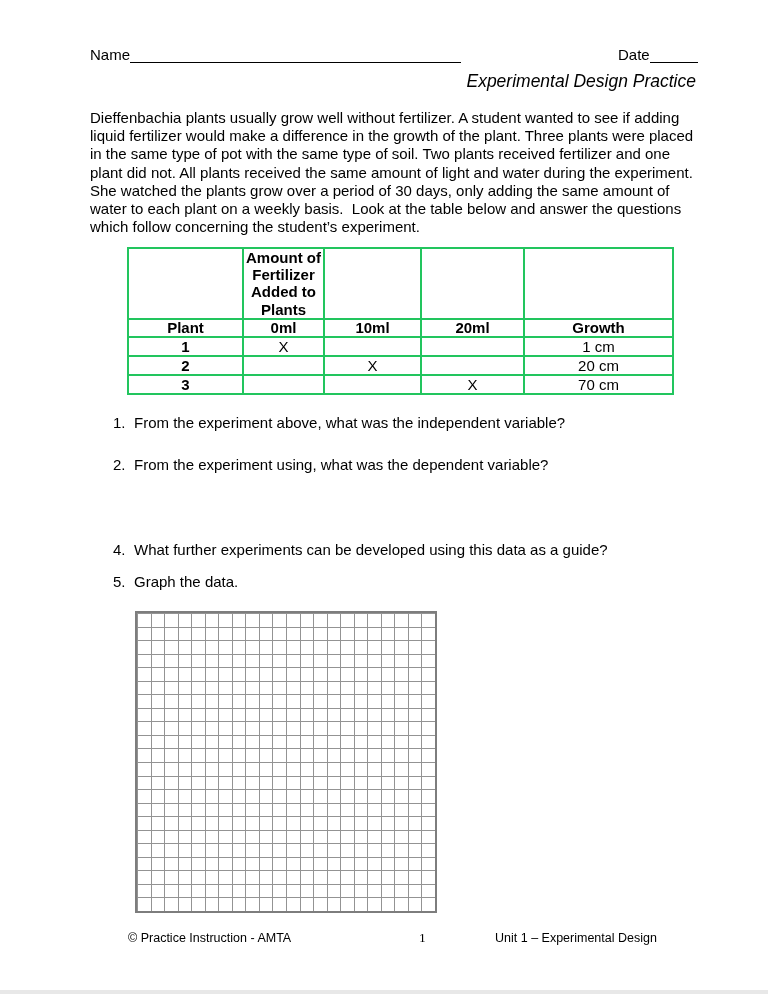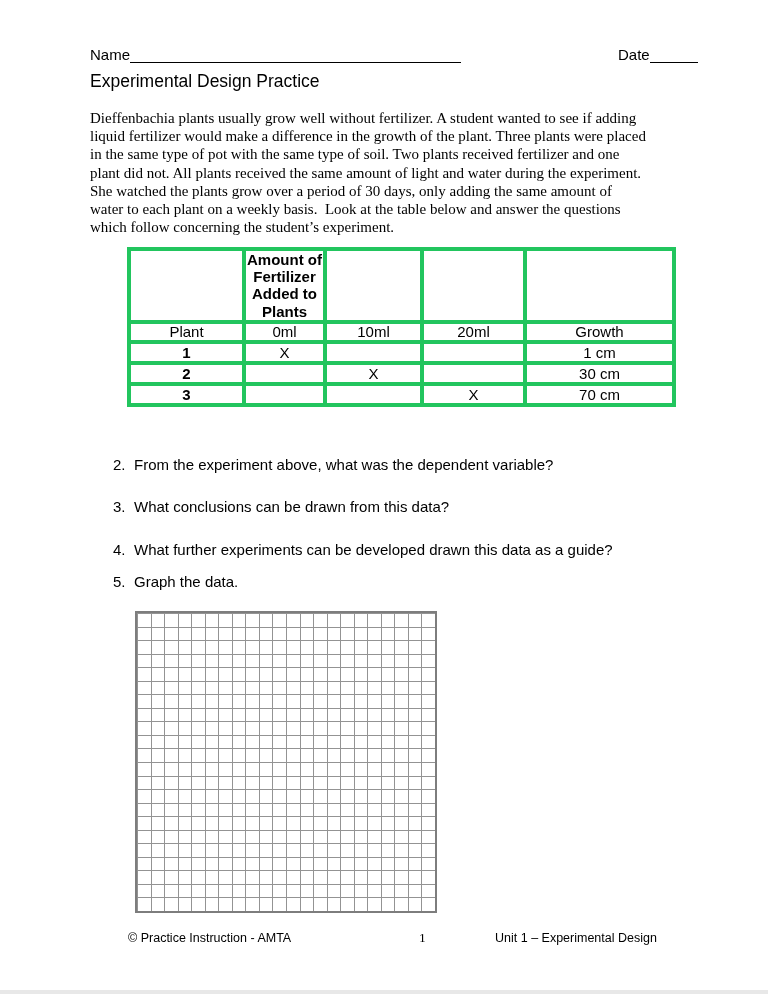--- a/index.html
+++ b/index.html
@@ -10,38 +10,38 @@
     overflow:hidden;
   }
   .name-row { position:absolute; left:90px; top:46px; font-size:15px; white-space:nowrap; }
   .date-row { position:absolute; left:618px; top:46px; font-size:15px; white-space:nowrap; }
   .blank-line { display:inline-block; border-bottom:1.4px solid #000; vertical-align:-3px; }
   .blank-name { width:331px; }
   .blank-date { width:48px; }
 
   .doc-title {
     position:absolute; left:90px; top:71px; width:606px;
-    text-align:left; font-size:17.5px;
+    text-align:right; font-size:17.5px;font-style:italic;
   }
 
   .intro {
     position:absolute; left:90px; top:109px; width:652px;
-    font-size:15px; line-height:18.2px; white-space:pre-wrap;font-family:Liberation Serif, serif;
+    font-size:15px; line-height:18.2px; white-space:pre-wrap;
   }
 
   table.data-table {
     position:absolute; left:127px; top:247px;
     border-collapse:collapse; table-layout:fixed;
     font-size:15px;
   }
   table.data-table td {
-    border:4px solid #22c55e; text-align:center; padding:0; overflow:hidden;
+    border:2px solid #22c55e; text-align:center; padding:0; overflow:hidden;
   }
   td.fert-head { font-weight:bold; white-space:pre-line; line-height:17.2px; vertical-align:middle; }
-  tr.col-head td { font-weight:normal; height:16px; line-height:16px; }
+  tr.col-head td { font-weight:bold; height:16px; line-height:16px; }
   tr.data-row td { height:17px; line-height:17px; }
   td.plant-num { font-weight:bold; }
   tr.span-head td { height:67px; }
 
   .question { position:absolute; left:113px; font-size:15px; line-height:18px; white-space:nowrap; }
   .qnum { display:inline-block; width:21px; }
 
   .graph-grid {
     position:absolute; left:135px; top:611px; width:302px; height:302px;
     box-sizing:border-box; border:2px solid #7d7d7d;
@@ -107,40 +107,40 @@
         <td>X</td>
         <td></td>
         <td></td>
         <td>1 cm</td>
       </tr>
       <tr class="data-row">
         <td class="plant-num">2</td>
         <td></td>
         <td>X</td>
         <td></td>
-        <td>30 cm</td>
+        <td>20 cm</td>
       </tr>
       <tr class="data-row">
         <td class="plant-num">3</td>
         <td></td>
         <td></td>
         <td>X</td>
         <td>70 cm</td>
       </tr>
     </tbody>
   </table>
 
+  <div class="question" style="top:414px">
+    <span class="qnum">1.</span><span>From the experiment above, what was the independent variable?</span>
+  </div>
   <div class="question" style="top:456px">
-    <span class="qnum">2.</span><span>From the experiment above, what was the dependent variable?</span>
-  </div>
-  <div class="question" style="top:498px">
-    <span class="qnum">3.</span><span>What conclusions can be drawn from this data?</span>
+    <span class="qnum">2.</span><span>From the experiment using, what was the dependent variable?</span>
   </div>
   <div class="question" style="top:541px">
-    <span class="qnum">4.</span><span>What further experiments can be developed drawn this data as a guide?</span>
+    <span class="qnum">4.</span><span>What further experiments can be developed using this data as a guide?</span>
   </div>
   <div class="question" style="top:573px">
     <span class="qnum">5.</span><span>Graph the data.</span>
   </div>
 
   <div class="graph-grid"></div>
 
   <div class="footer-left">© Practice Instruction - AMTA</div>
   <div class="footer-page">1</div>
   <div class="footer-right">Unit 1 – Experimental Design</div>

